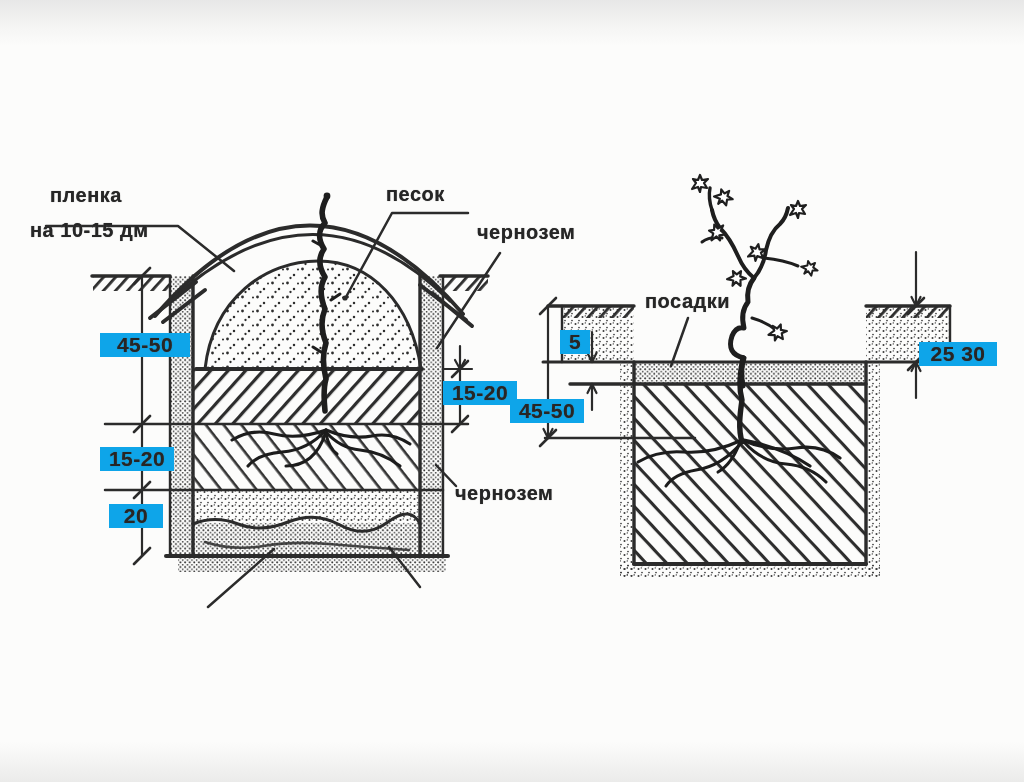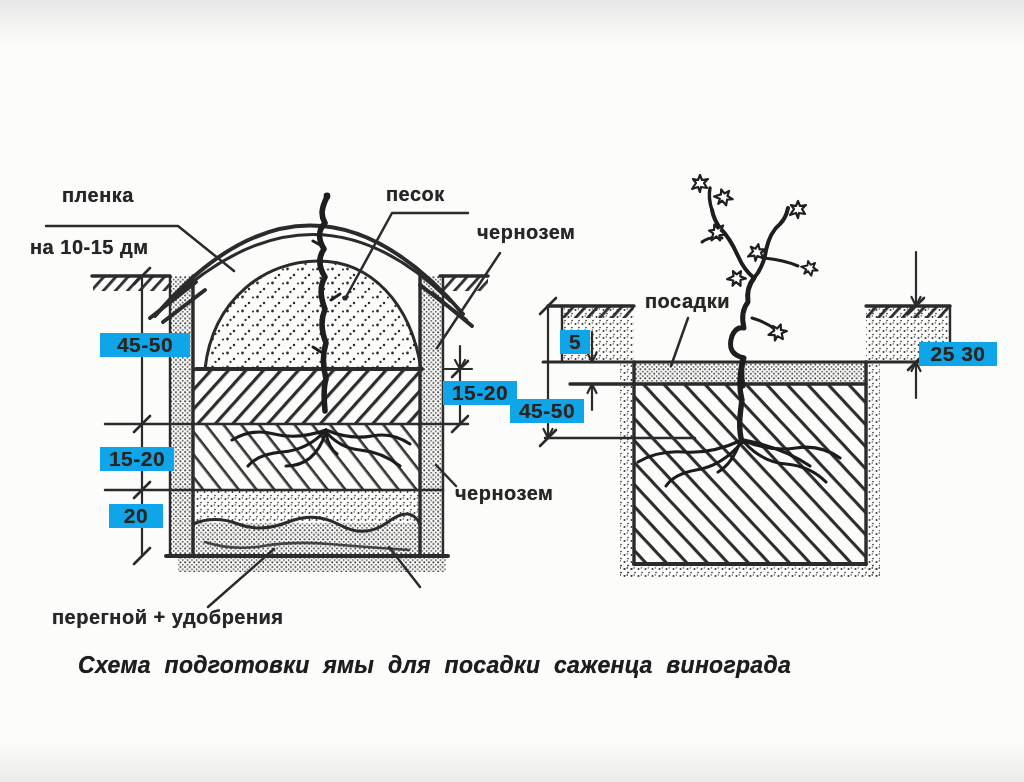--- a/index.html
+++ b/index.html
@@ -179,31 +179,29 @@
         <path d="M548,438 l-4.5,-9 M548,438 l4.5,-9"></path>
         <path d="M592,332 V360 M592,410 V386"></path>
         <path d="M592,362 l-4.5,-9 M592,362 l4.5,-9 M592,384 l-4.5,9 M592,384 l4.5,9"></path>
         <path d="M916,252 V304 M916,398 V364"></path>
         <path d="M916,306 l-4.5,-9 M916,306 l4.5,-9 M916,362 l-4.5,9 M916,362 l4.5,9"></path>
         <path d="M908,314 L924,298 M908,370 L924,354" stroke-width="2.6"></path>
       </g>
     </g>
   </svg>
 
-  <div class="lbl" style="left:62px;top:184px;">пленка</div>
-  <div class="lbl" style="left:30px;top:236px;">на 10-15 дм</div>
+  <div class="lbl" style="left:50px;top:184px;">пленка</div>
+  <div class="lbl" style="left:30px;top:219px;">на 10-15 дм</div>
   <div class="lbl" style="left:386px;top:183px;">песок</div>
   <div class="lbl" style="left:477px;top:221px;">чернозем</div>
   <div class="lbl" style="left:455px;top:482px;">чернозем</div>
-  <div class="lbl" style="left:52px;top:606px;">перегной + удобрения</div>
 
   <div class="lbl dim" style="left:100px;top:333px;width:84px;">45-50</div>
   <div class="lbl dim" style="left:443px;top:381px;width:68px;">15-20</div>
   <div class="lbl dim" style="left:100px;top:447px;width:68px;">15-20</div>
   <div class="lbl dim" style="left:109px;top:504px;width:48px;">20</div>
 
   <div class="lbl" style="left:645px;top:290px;">посадки</div>
   <div class="lbl dim" style="left:560px;top:330px;width:24px;">5</div>
   <div class="lbl dim" style="left:510px;top:399px;width:68px;">45-50</div>
   <div class="lbl dim" style="left:919px;top:329px;width:72px;margin-top:13px;">25 30</div>
 
-  <div class="caption">Схема подготовки ямы для посадки саженца винограда</div>
 </div>
 
 </body></html>

